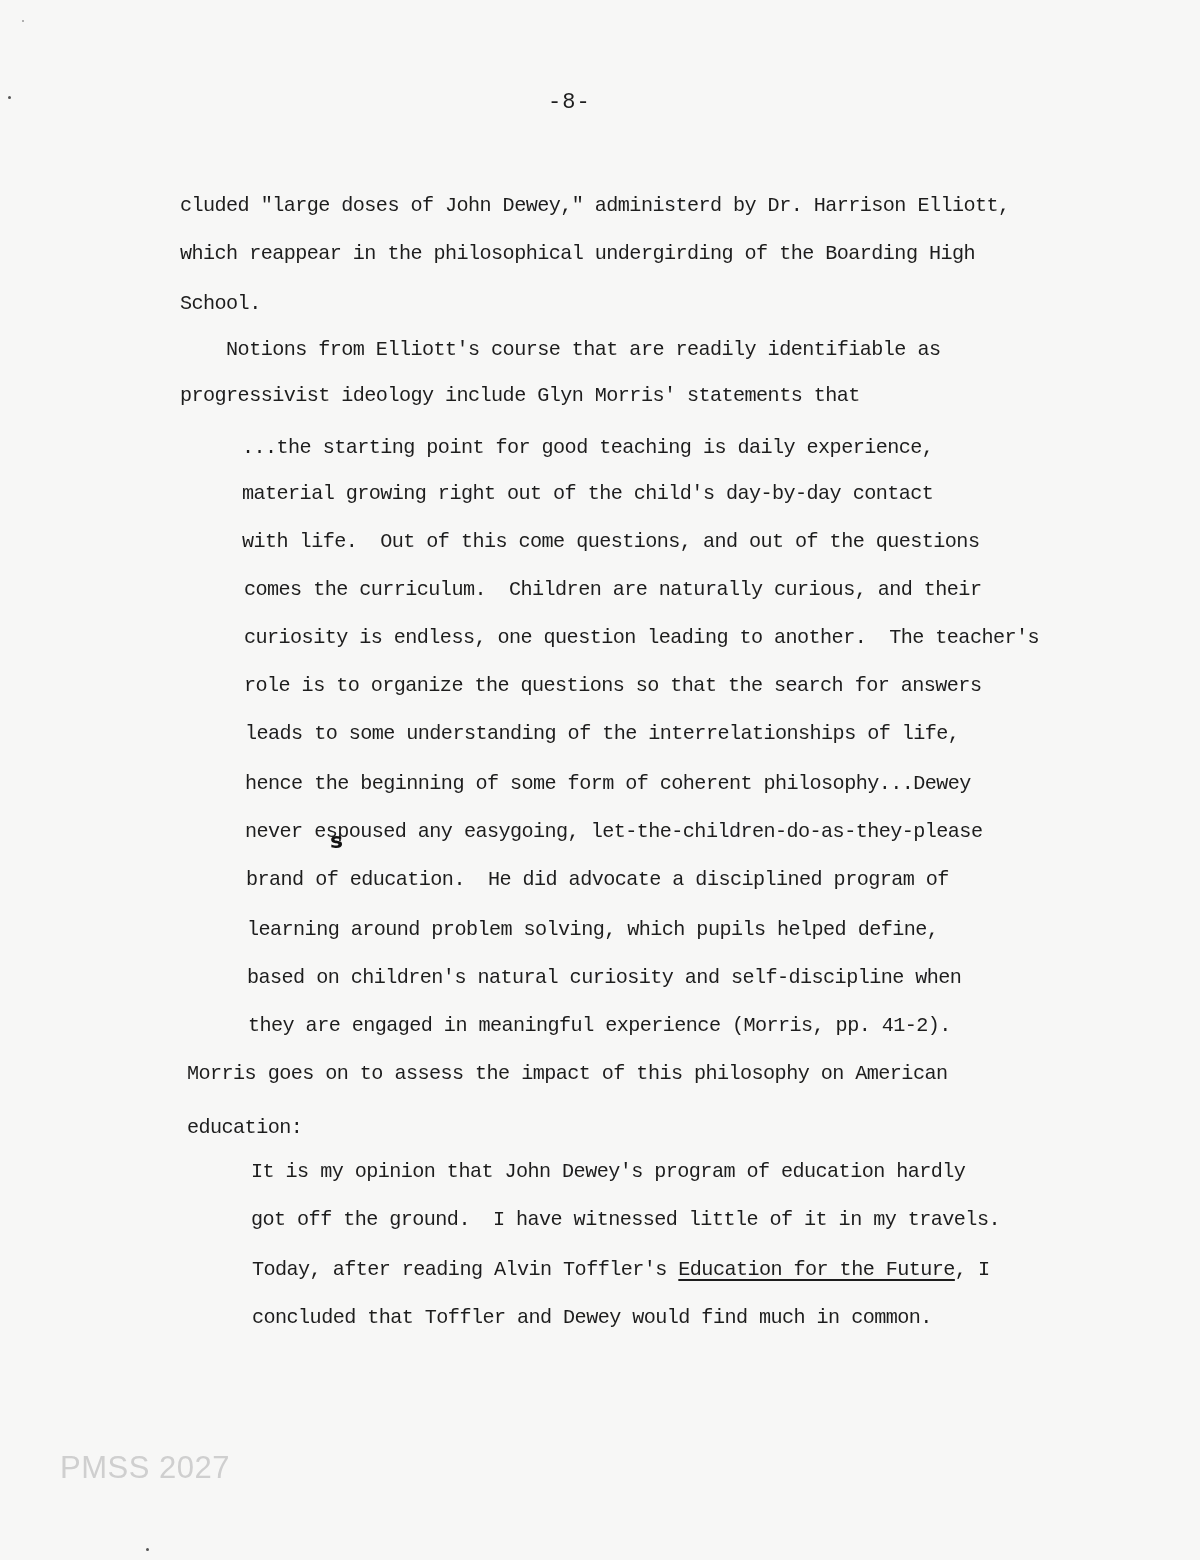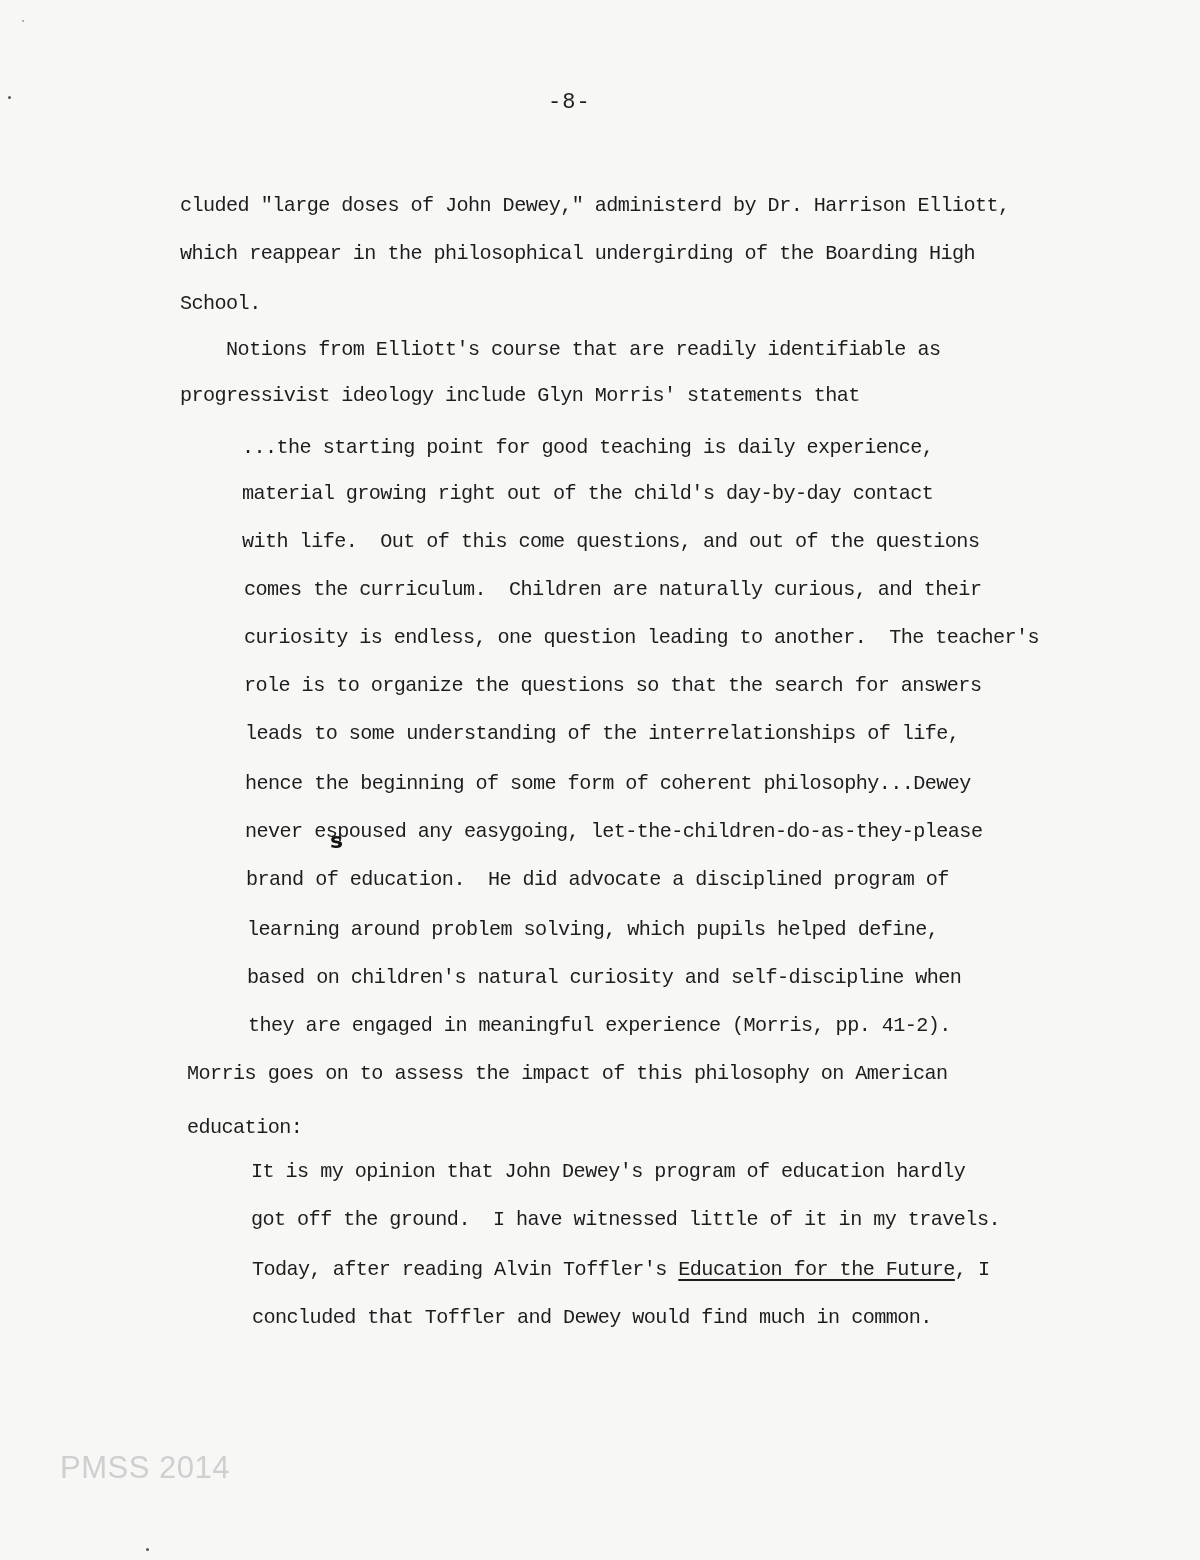--- a/index.html
+++ b/index.html
@@ -66,18 +66,18 @@
   <div class="handmark">s</div>
 
   <div class="line" style="left:187px;top:1062px;">Morris goes on to assess the impact of this philosophy on American</div>
   <div class="line" style="left:187px;top:1116px;">education:</div>
 
   <div class="line" style="left:251px;top:1160px;">It is my opinion that John Dewey's program of education hardly</div>
   <div class="line" style="left:251px;top:1208px;">got off the ground.  I have witnessed little of it in my travels.</div>
   <div class="line" style="left:252px;top:1258px;"><span>Today, after reading Alvin Toffler's </span><span class="u">Education for the Future</span><span>, I</span></div>
   <div class="line" style="left:252px;top:1306px;">concluded that Toffler and Dewey would find much in common.</div>
 
-  <div class="watermark">PMSS 2014</div>
+  <div class="watermark">PMSS 2027</div>
 
   <div class="speck" style="left:8px;top:96px;"></div>
   <div class="speck" style="left:146px;top:1548px;"></div>
   <div class="speck" style="left:22px;top:20px;width:2px;height:2px;background:#999;"></div>
 </div>
 
 </body></html>

